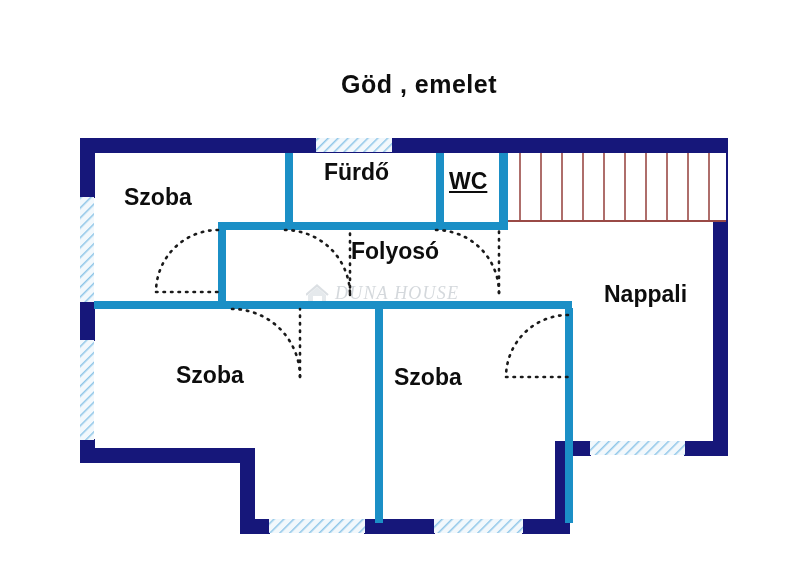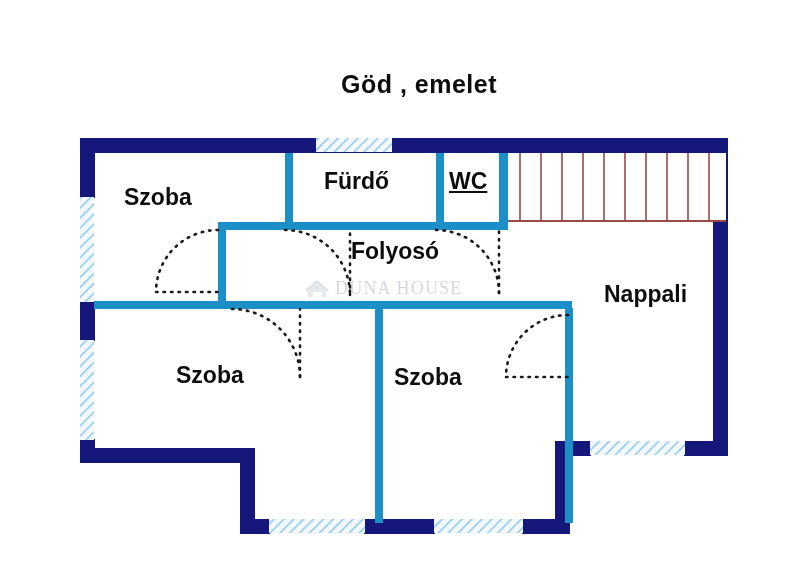--- a/index.html
+++ b/index.html
@@ -45,24 +45,25 @@
     left: 0;
     top: 0;
   }
   #watermark {
     position: absolute;
     left: 306px;
     top: 278px;
     width: 200px;
     height: 26px;
     display: flex;
-    align-items: flex-start;
+    align-items: flex-end;
     gap: 5px;
     opacity: 0.42;
     pointer-events: none;
+    font-style: italic;
   }
   #watermark-text {
     font-family: "Liberation Serif", serif;
     font-size: 18px;
     color: #9aa4ad;
     letter-spacing: 1.2px;
   }
 </style>
 </head>
 <body>
@@ -183,21 +184,21 @@
       </g>
 
       <g>
         <path d="M 568 315 A 62 62 0 0 0 506 377"></path>
         <path d="M 506 377 L 568 377"></path>
       </g>
     </g>
   </svg>
 
   <div class="room-label" style="left:124px; top:186px; font-size:23px;">Szoba</div>
-  <div class="room-label" style="left:324px; top:170px; font-size:23px;">Fürdő</div>
+  <div class="room-label" style="left:324px; top:161px; font-size:23px;">Fürdő</div>
   <div class="room-label" style="left:449px; top:170px; font-size:23px;text-decoration:underline;">WC</div>
   <div class="room-label" style="left:604px; top:283px; font-size:23px;">Nappali</div>
   <div class="room-label" style="left:351px; top:240px; font-size:23px;">Folyosó</div>
   <div class="room-label" style="left:176px; top:364px; font-size:23px;">Szoba</div>
   <div class="room-label" style="left:394px; top:366px; font-size:23px;">Szoba</div>
 
   <div id="watermark">
     <svg width="24" height="22" viewBox="0 0 24 22">
       <path d="M2 13 L11 5 L20 13 L20 19 L2 19 Z" fill="#c3ccd4"></path>
       <path d="M0 13 L11 3.5 L22 13" fill="none" stroke="#aab4bd" stroke-width="2.2"></path>

